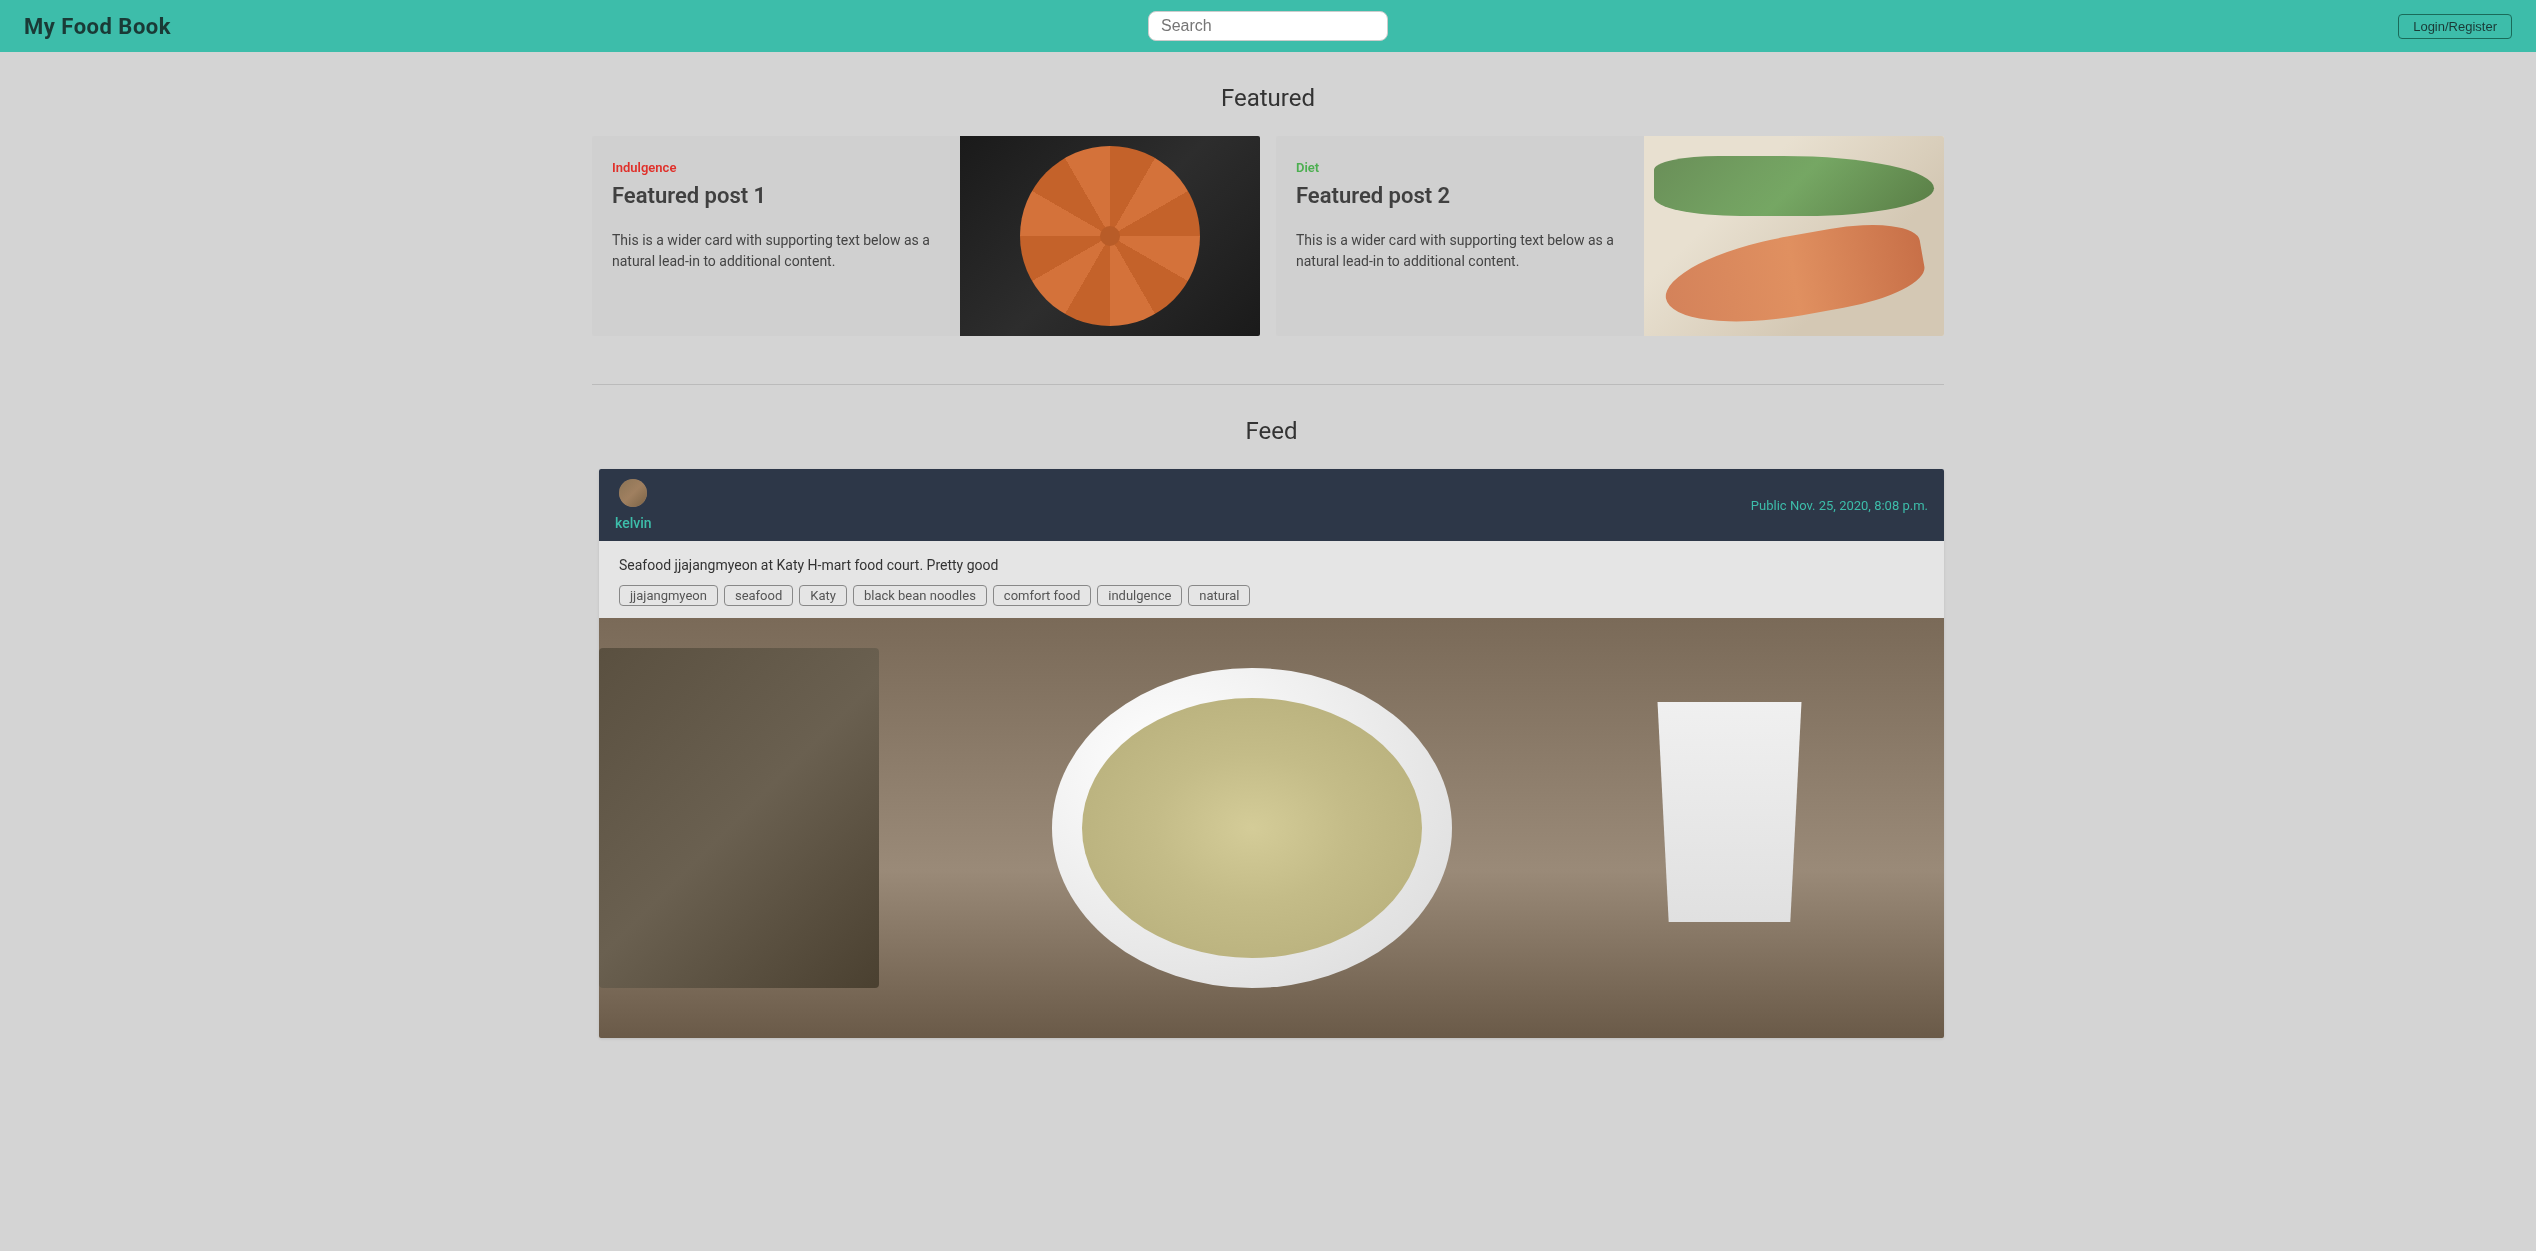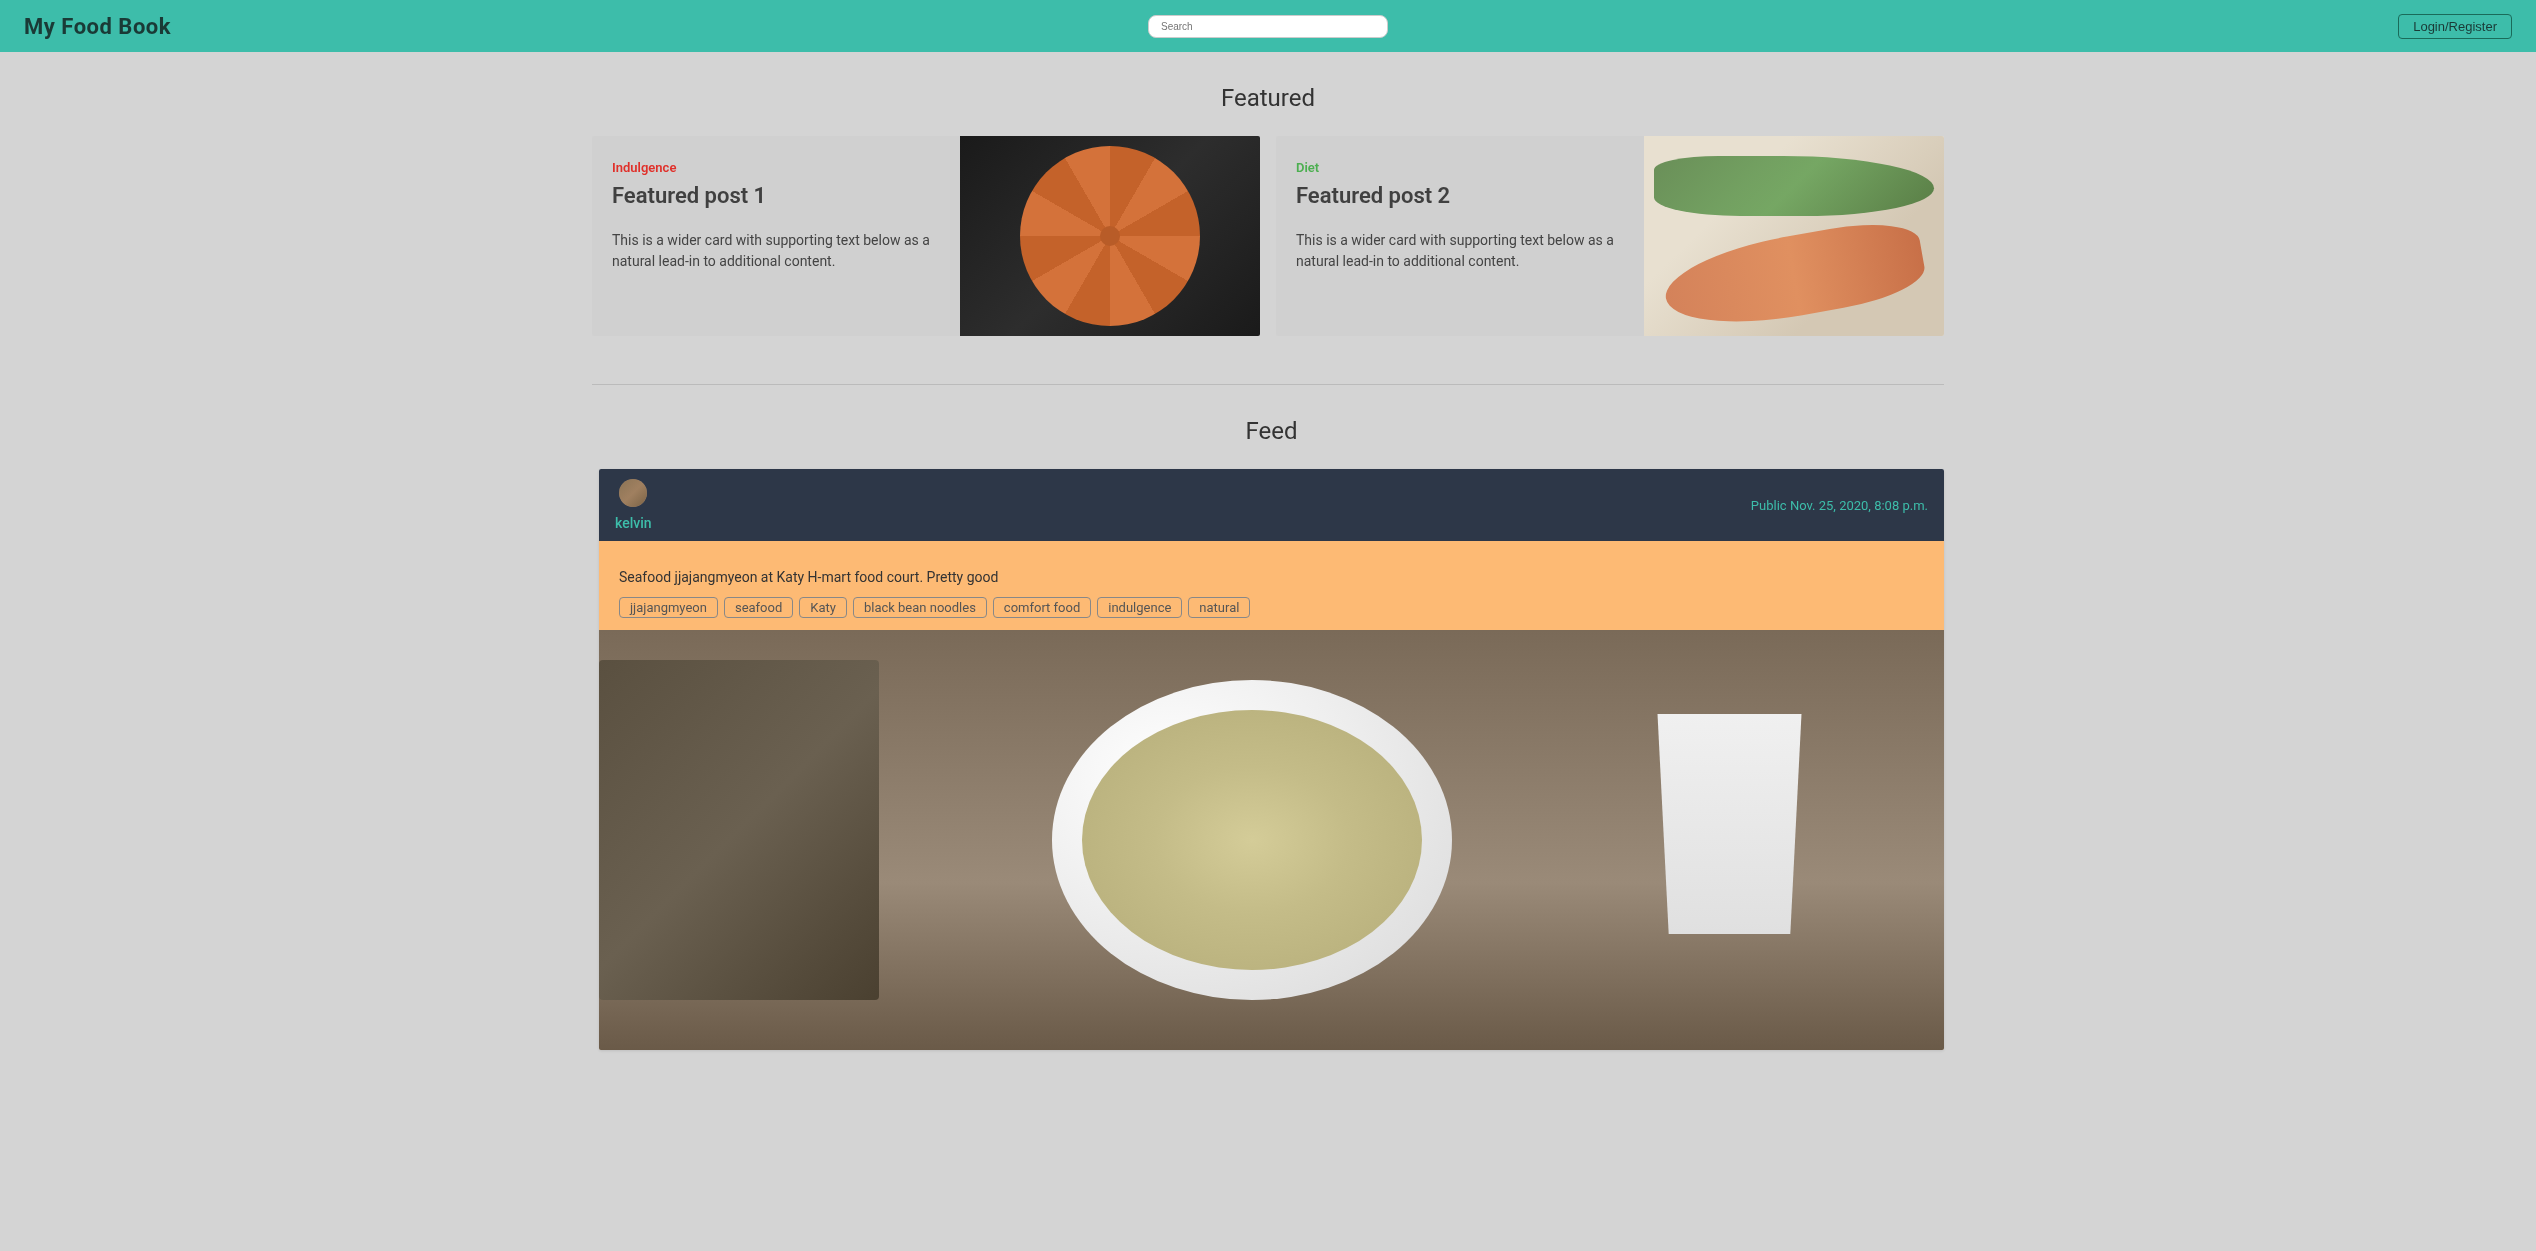--- a/index.html
+++ b/index.html
@@ -28,21 +28,21 @@
     .navbar-search-wrapper {
       position: absolute;
       left: 50%;
       transform: translateX(-50%);
     }
     .navbar-search {
       width: 240px;
       padding: 5px 12px;
       border: 1px solid #ccc;
       border-radius: 8px;
-      font-size: 10px;
+      font-size: 16px;
       outline: none;
       background: #fff;
     }
     .navbar-login {
       background: transparent;
       border: 1px solid #1a6b5a;
       color: #1a3a36;
       padding: 4px 14px;
       border-radius: 4px;
       font-size: 13px;
@@ -260,22 +260,22 @@
       font-size: 14px;
       font-weight: 500;
     }
 
     .feed-meta {
       color: #3dbdaa;
       font-size: 13px;
     }
 
     .feed-card-body {
-      padding: 28px 20px 12px;
-      background: #fdba74;
+      padding: 16px 20px 12px;
+      background: #e5e5e5;
     }
 
     .feed-caption {
       font-size: 14px;
       color: #333;
       margin-bottom: 12px;
     }
 
     .feed-tags {
       display: flex;

